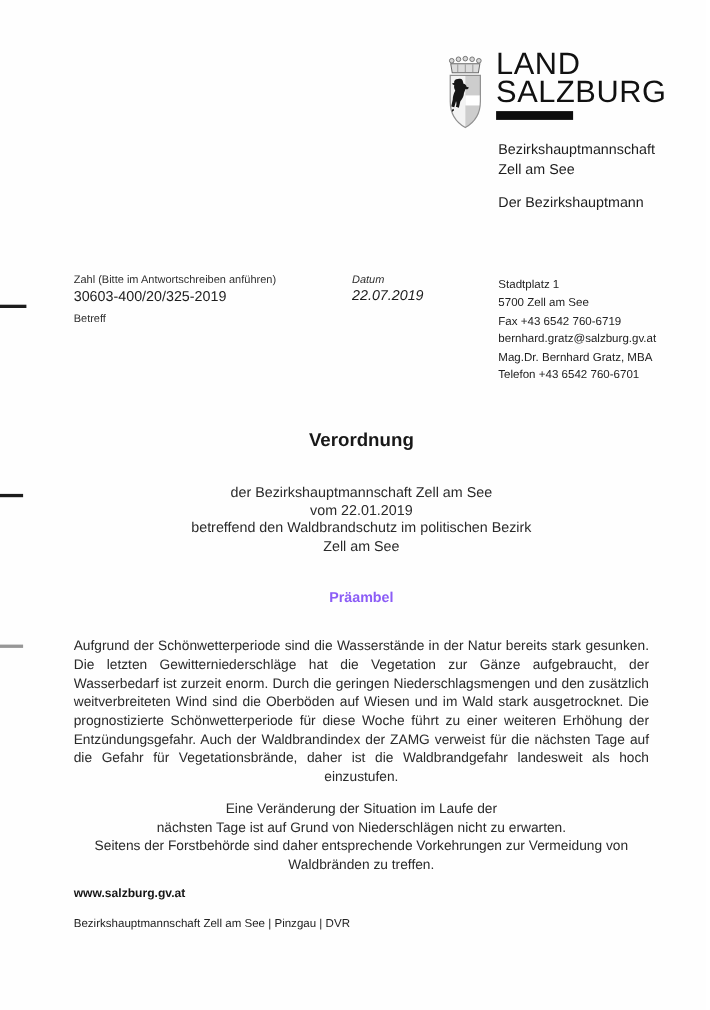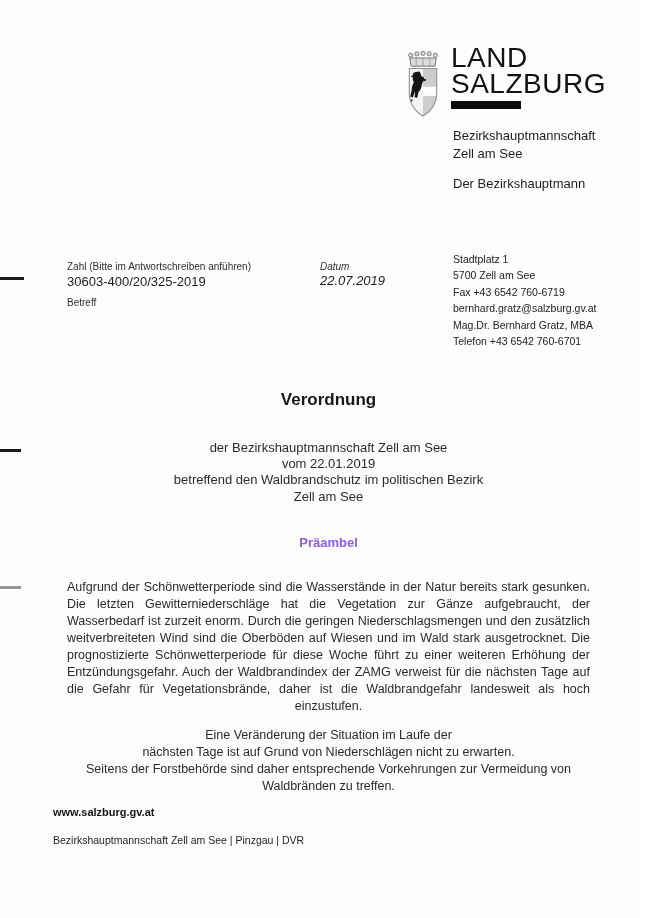--- a/index.html
+++ b/index.html
@@ -16,41 +16,41 @@
   
   .logo{position:absolute;left:402px;top:45px;display:flex;align-items:flex-start;}
   .crest{width:42px;height:70px;margin-top:4px;}
   .wordmark{margin-left:7px;font-size:28px;line-height:26px;color:#111;letter-spacing:.5px;}
   .bar{width:70px;height:8px;background:#0d0d0d;margin-top:4px;}
 
   .org{position:absolute;left:453px;top:127px;font-size:13px;line-height:18px;color:#1d1d1d;}
   .org .sender{margin-top:12px;}
 
   
-  .label{font-size:10px;line-height:12px;color:#2e2e2e;margin-top:12px;}
+  .label{font-size:10px;line-height:12px;color:#2e2e2e;}
   .value{font-size:13px;line-height:15px;color:#1d1d1d;}
   .meta{position:absolute;left:67px;top:249px;}
   .meta .label + .value{margin-top:1px;}
   .meta .label.second{margin-top:8px;}
   .datum{position:absolute;left:320px;top:249px;font-style:italic;}
   .contact{position:absolute;left:453px;top:251px;font-size:10.5px;line-height:16.4px;color:#222;}
 
   
   .content{position:absolute;left:67px;top:385px;width:523px;text-align:center;}
   .doc-title{margin:0;padding-top:5px;font-size:17px;line-height:20px;font-weight:bold;color:#181818;}
   .subtitle{margin-top:30px;font-size:13px;line-height:16.2px;}
   .section-heading{margin:30px 0 0 0;font-size:13px;line-height:16px;font-weight:bold;color:#8b5cf6;}
   .para1{
     margin:28px 0 0 0;font-size:12.5px;line-height:17px;
     text-align:justify;text-align-last:center;hyphens:auto;-webkit-hyphens:auto;
   }
   .para2{margin-top:12px;font-size:12.5px;line-height:17px;text-align:center;}
 
   
-  .footer{position:absolute;left:53px;top:806px;font-size:10.5px;line-height:13px;color:#222;}
+  .footer{position:absolute;left:67px;top:806px;font-size:10.5px;line-height:13px;color:#222;}
   .footer .web{font-size:11px;font-weight:bold;color:#161616;}
   .footer .org-line{margin-top:15px;}
   .footer .addr-line{margin-top:7px;}
 </style>
 </head>
 <body>
 
 <div class="page">
 
   <div class="fold-mark m1"></div>

